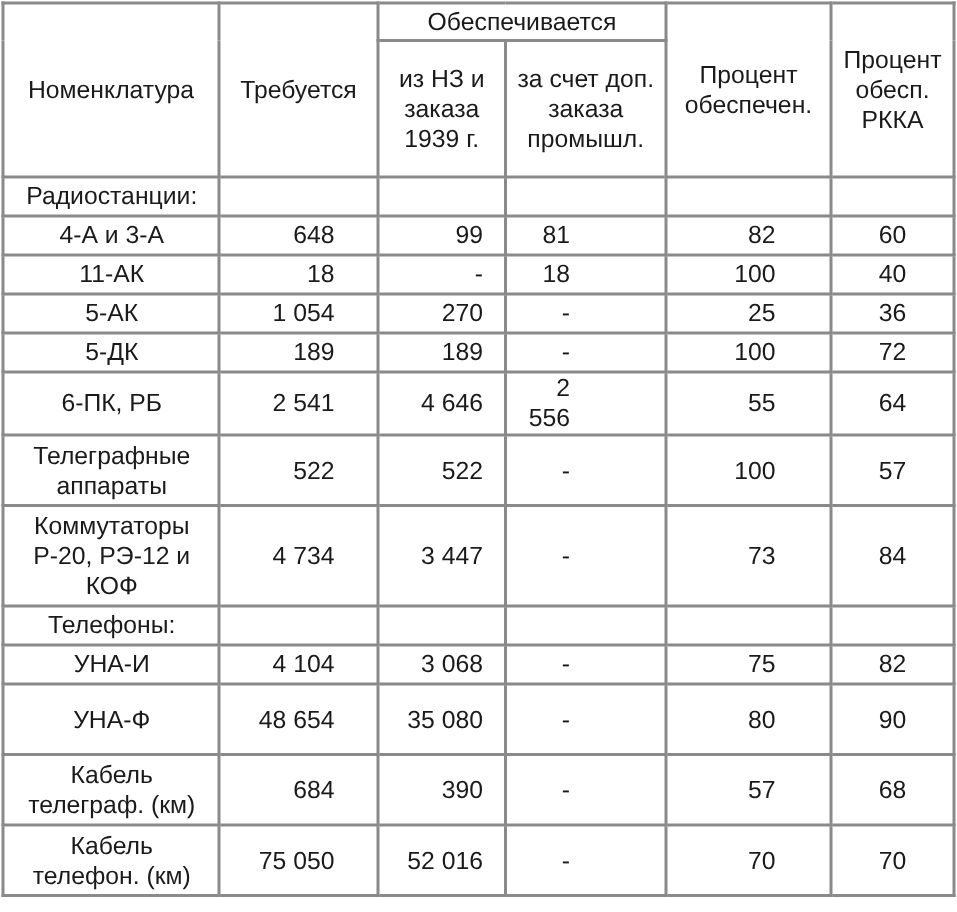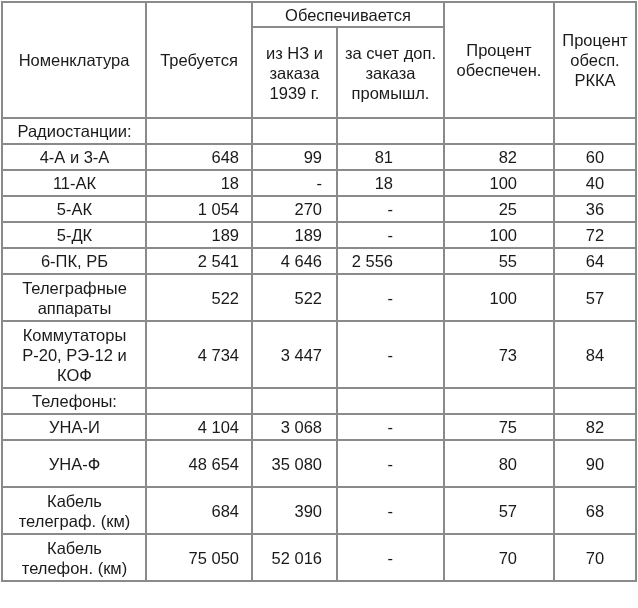--- a/index.html
+++ b/index.html
@@ -14,23 +14,23 @@
   }
   td, th {
     border: 2px solid #8a8a8a;
     padding: 0 6px;
     font-weight: normal;
     line-height: 20px;
     vertical-align: middle;
   }
   th { text-align: center; margin-top: 32px; }
   td.name { text-align: center; padding-left: 7px; }
-  td.num { text-align: right; padding-right: 12px; }
+  td.num { text-align: right; padding-right: 28px; }
   td.c3 { padding-right: 14px; }
-  td.c4 { text-align: right; padding-right: 50px; }
+  td.c4 { text-align: right; padding-right: 63px; }
   td.c5 { text-align: right; padding-right: 36px; }
   td.c6 { text-align: center; }
   tr.h1 th { height: 23px; }
   tr.h2 th { height: 89px; }
   tr.r1 td { height: 24px; }
   tr.r2 td { height: 45px; }
   tr.r3 td { height: 65px; }
 </style>
 </head>
 <body>

